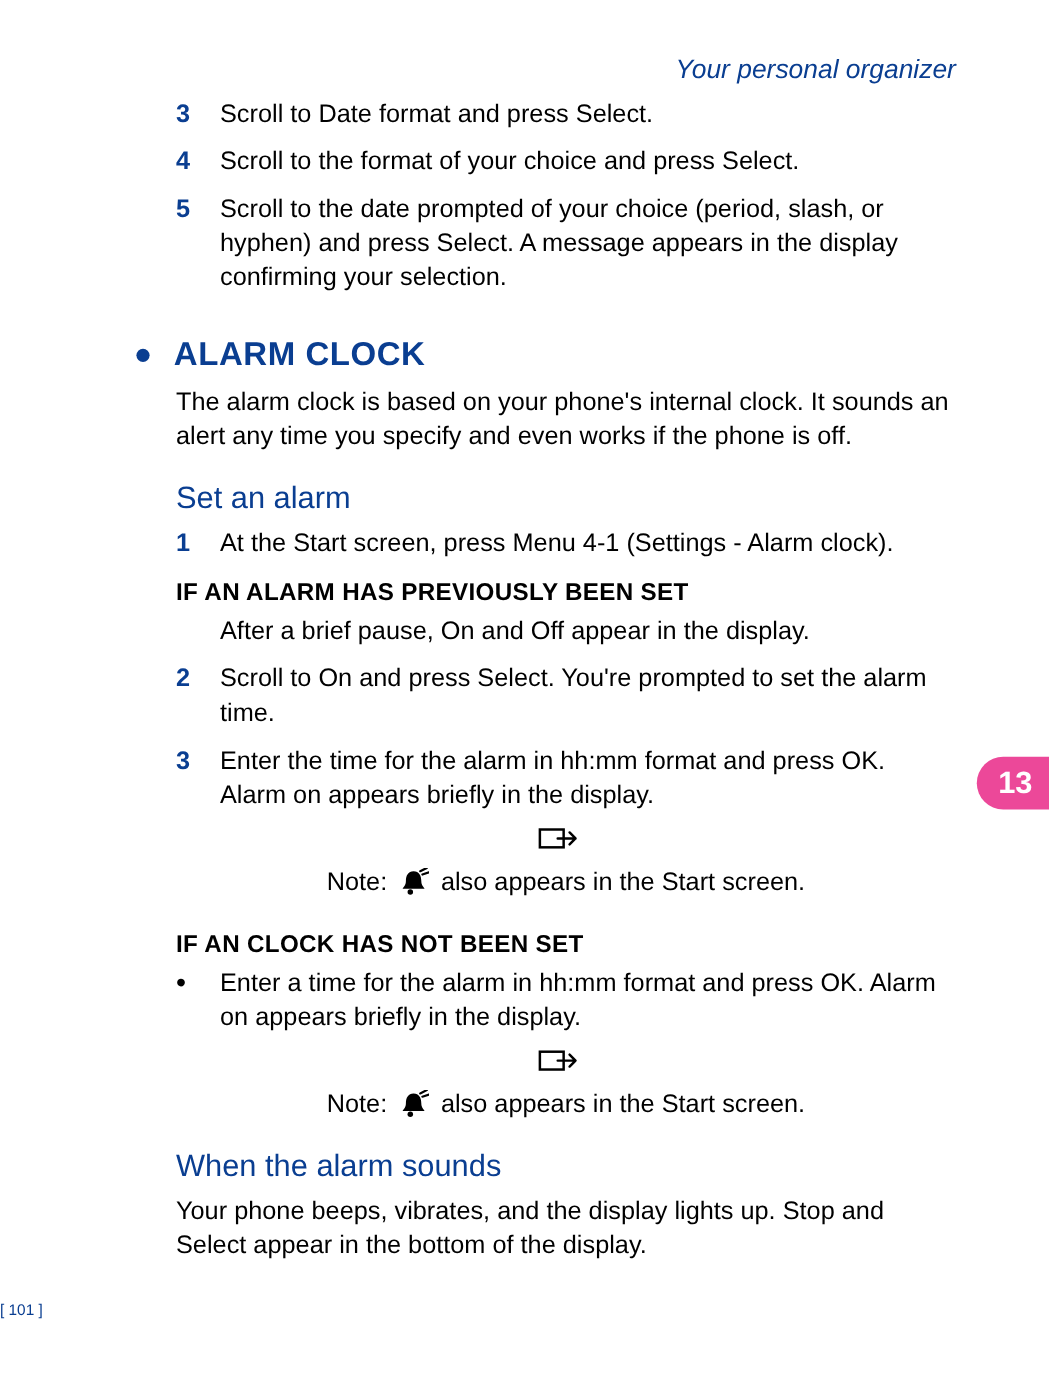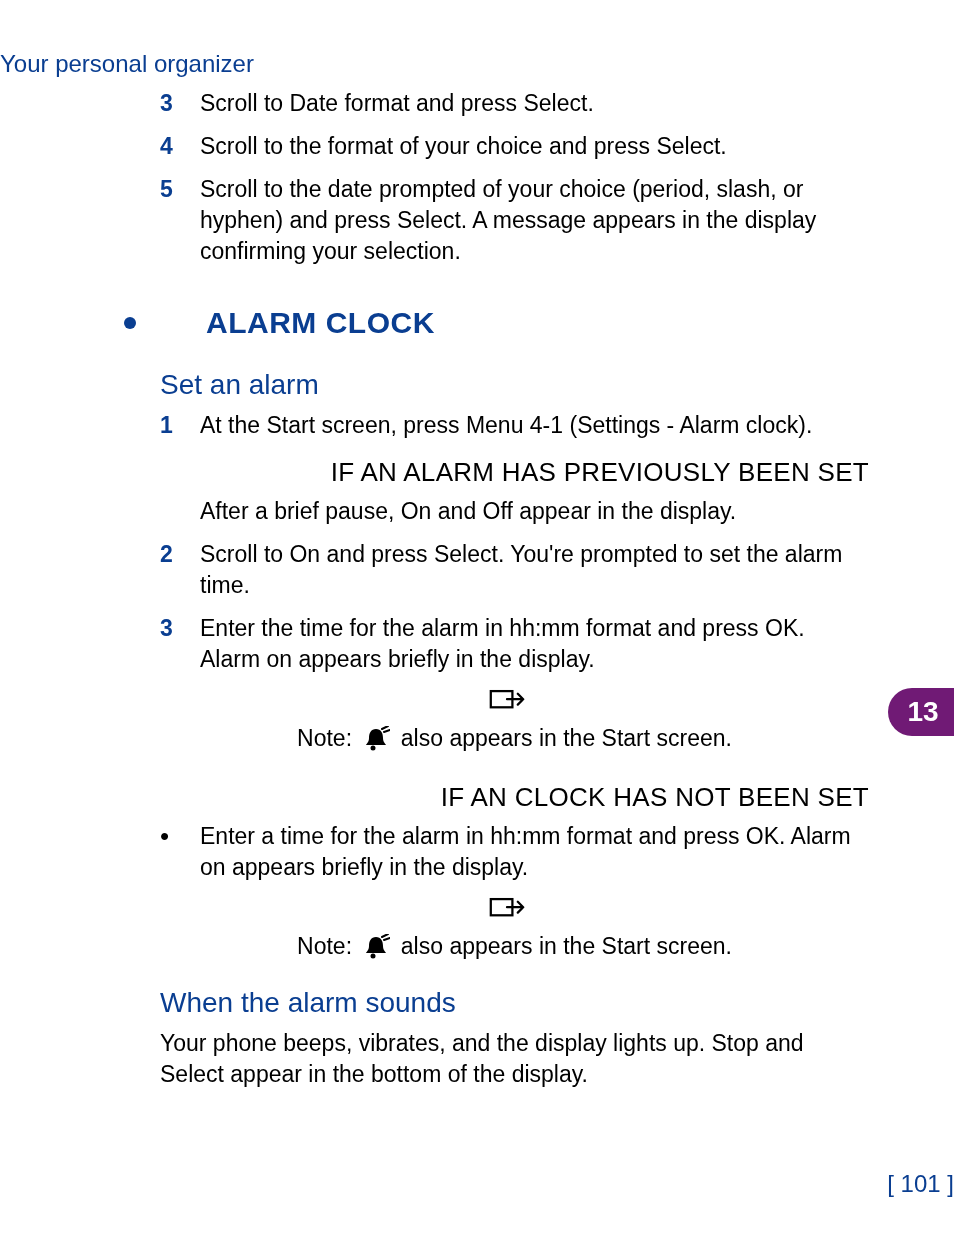--- a/index.html
+++ b/index.html
@@ -8,20 +8,22 @@
     width:954px;height:1248px;
     font-family:"Segoe UI","Trebuchet MS",Tahoma,sans-serif;
     font-size:23px;
     color:#000;
     position:relative;
     background:#fff;
     line-height:1.35;
   }
   .header-title{
     position:absolute;top:48px;left:0;right:85px;
+    text-align:right;
+    font-style:italic;
     color:#0a3e91;
     font-size:24px;
   }
   .content{
     position:absolute;
     top:88px;left:160px;right:85px;
   }
   .step{display:flex;margin-bottom:12px}
   .step-num{
     color:#0a3e91;font-weight:700;width:40px;flex:0 0 40px;text-align:left;
@@ -30,59 +32,58 @@
   b{font-weight:400}
   .section-head{
     display:flex;align-items:center;
     margin:36px 0 6px -36px;
   }
   .bullet{
     width:12px;height:12px;border-radius:50%;background:#0a3e91;
     margin-right:22px;flex:0 0 12px;
   }
   .section-title{
-    color:#0a3e91;font-weight:700;font-size:30px;letter-spacing:0.5px;margin-left:48px;
+    color:#0a3e91;font-weight:700;font-size:30px;letter-spacing:0.5px;
   }
   .para{margin-bottom:12px}
   .sub-title{
     color:#0a3e91;font-weight:400;font-size:28px;
     margin:22px 0 6px 0;
   }
   .sub-head{
-    font-weight:400;font-size:26px;letter-spacing:0.3px;
+    font-weight:700;font-size:22px;letter-spacing:0.3px;
     margin:14px 0 6px 0;
-    text-align:right;
   }
   .indent{margin-left:40px;margin-bottom:12px}
   .note-row{
     display:flex;align-items:center;margin:6px 0 10px 0;flex-direction:column;
   }
   .note-row .body{flex:1}
   .icon-note{
     width:36px;height:28px;margin-right:16px;flex:0 0 36px;
     display:inline-block;position:relative;
   }
   .icon-note svg{width:36px;height:28px}
   .icon-alarm{
     display:inline-block;width:28px;height:26px;vertical-align:-6px;
     margin:0 4px;
   }
   .icon-alarm svg{width:28px;height:26px}
   .dot-bullet{width:40px;flex:0 0 40px;font-size:26px;line-height:1;padding-top:2px}
   .chapter-tab{
     position:absolute;right:0;top:688px;
     width:62px;height:48px;
-    background:#701a75;border-radius:24px 0 0 24px;
+    background:#ec4899;border-radius:24px 0 0 24px;
     color:#fff;font-weight:700;font-size:28px;
     display:flex;align-items:center;justify-content:center;
     padding-left:4px;
   }
   .page-num{
-    position:absolute;bottom:48px;left:0;right:0;text-align:right;
-    color:#0a3e91;font-size:24px;
+    position:absolute;bottom:48px;left:0;right:0;text-align:left;
+    color:#0a3e91;font-size:14px;
   }
 </style>
 </head>
 <body>
 
 <div class="header-title">Your personal organizer</div>
 
 <div class="content">
 
   <div class="step">
@@ -103,20 +104,21 @@
     <div class="step-num">5</div>
     <div class="step-body">
       <span>Scroll to the date prompted of your choice (period, slash, or hyphen) and press </span><b>Select</b><span>. A message appears in the display confirming your selection.</span>
     </div>
   </div>
 
   <div class="section-head">
     <span class="bullet"></span>
     <span class="section-title">ALARM CLOCK</span>
   </div>
+  <div class="para">The alarm clock is based on your phone's internal clock. It sounds an alert any time you specify and even works if the phone is off.</div>
 
   <div class="sub-title">Set an alarm</div>
 
   <div class="step">
     <div class="step-num">1</div>
     <div class="step-body">
       <span>At the Start screen, press </span><b>Menu 4-1</b><span> (Settings - Alarm clock).</span>
     </div>
   </div>
 

